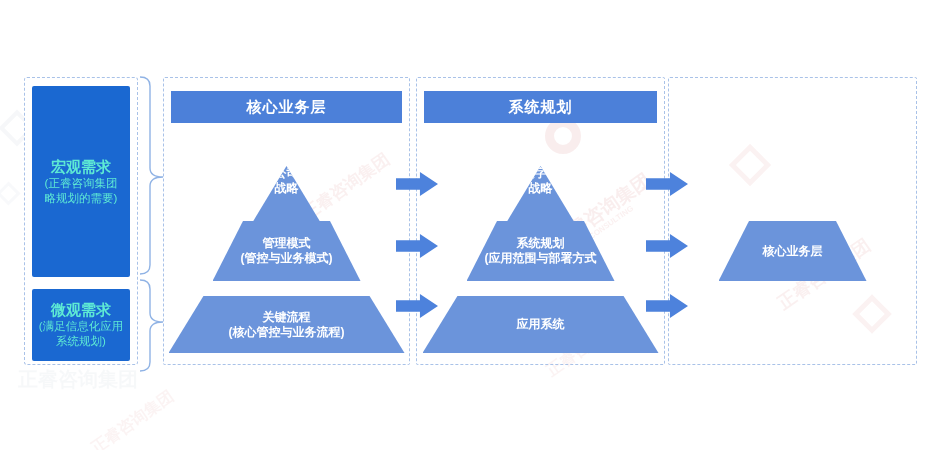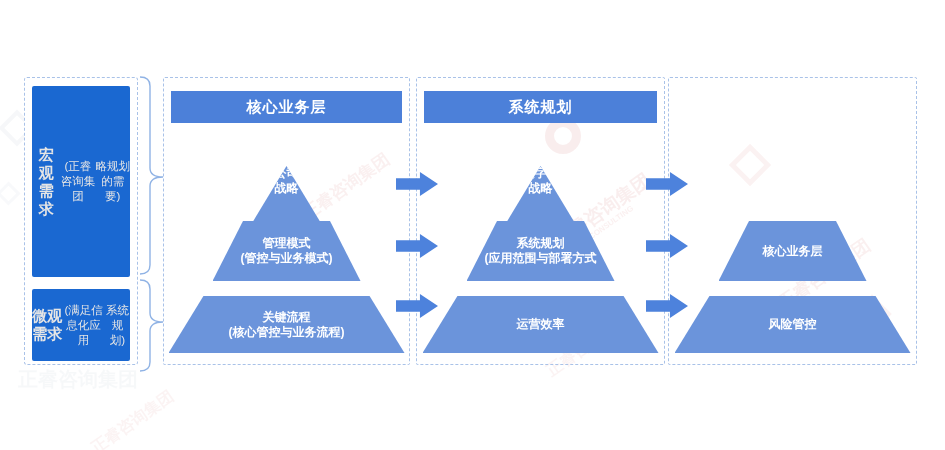--- a/index.html
+++ b/index.html
@@ -10,21 +10,21 @@
   .wm{position:absolute;pointer-events:none;white-space:nowrap;}
   .wm-text{color:#c84a4a;font-weight:700;transform:rotate(-35deg);}
   .wm-text-gray{color:#7e93ad;font-weight:700;}
   .wm-diamond{border-style:solid;transform:rotate(45deg);}
   .wm-ring{border-style:solid;border-radius:50%;}
 
   
   .left-panel{position:absolute;left:24px;top:77px;width:114px;height:288px;
     border:1px dashed #a9c2e8;border-radius:3px;background:#ffffff;box-sizing:border-box;}
   .req-box{position:absolute;left:7px;width:98px;background:#1a68d1;border-radius:2px;
-    color:#e5e5e5;display:flex;flex-direction:row;align-items:center;justify-content:center;
+    color:#5eead4;display:flex;flex-direction:column;align-items:center;justify-content:center;
     text-align:center;}
   .req-box .req-title{font-size:15px;font-weight:700;line-height:18px;}
   .req-box .req-sub{font-size:11.5px;line-height:15px;}
   .req-macro{top:8px;height:191px;}
   .req-micro{top:211px;height:72px;}
   .braces-svg{position:absolute;left:136px;top:70px;}
 
   
   .col{position:absolute;top:77px;height:288px;border:1px dashed #a9c2e8;border-radius:2px;
     background:transparent;box-sizing:border-box;}
@@ -111,30 +111,27 @@
     <div class="col-header">系统规划</div>
     <div class="level lvl-1">
       <span class="ln">数字化</span>
       <span class="ln">战略</span>
     </div>
     <div class="level lvl-2">
       <span class="ln">系统规划</span>
       <span class="ln">(应用范围与部署方式</span>
     </div>
     <div class="level lvl-3">
-      <span class="ln">运营效率</span>
+      <span class="ln">应用系统</span>
     </div>
   </div>
 
   <div class="col col-3">
     <div class="level lvl-2">
       <span class="ln">核心业务层</span>
-    </div>
-    <div class="level lvl-3">
-      <span class="ln">风险管控</span>
     </div>
   </div>
 
   <div class="arrow arw-a arw-r1"></div>
   <div class="arrow arw-a arw-r2"></div>
   <div class="arrow arw-a arw-r3"></div>
 
   <div class="arrow arw-b arw-r1"></div>
   <div class="arrow arw-b arw-r2"></div>
   <div class="arrow arw-b arw-r3"></div>

